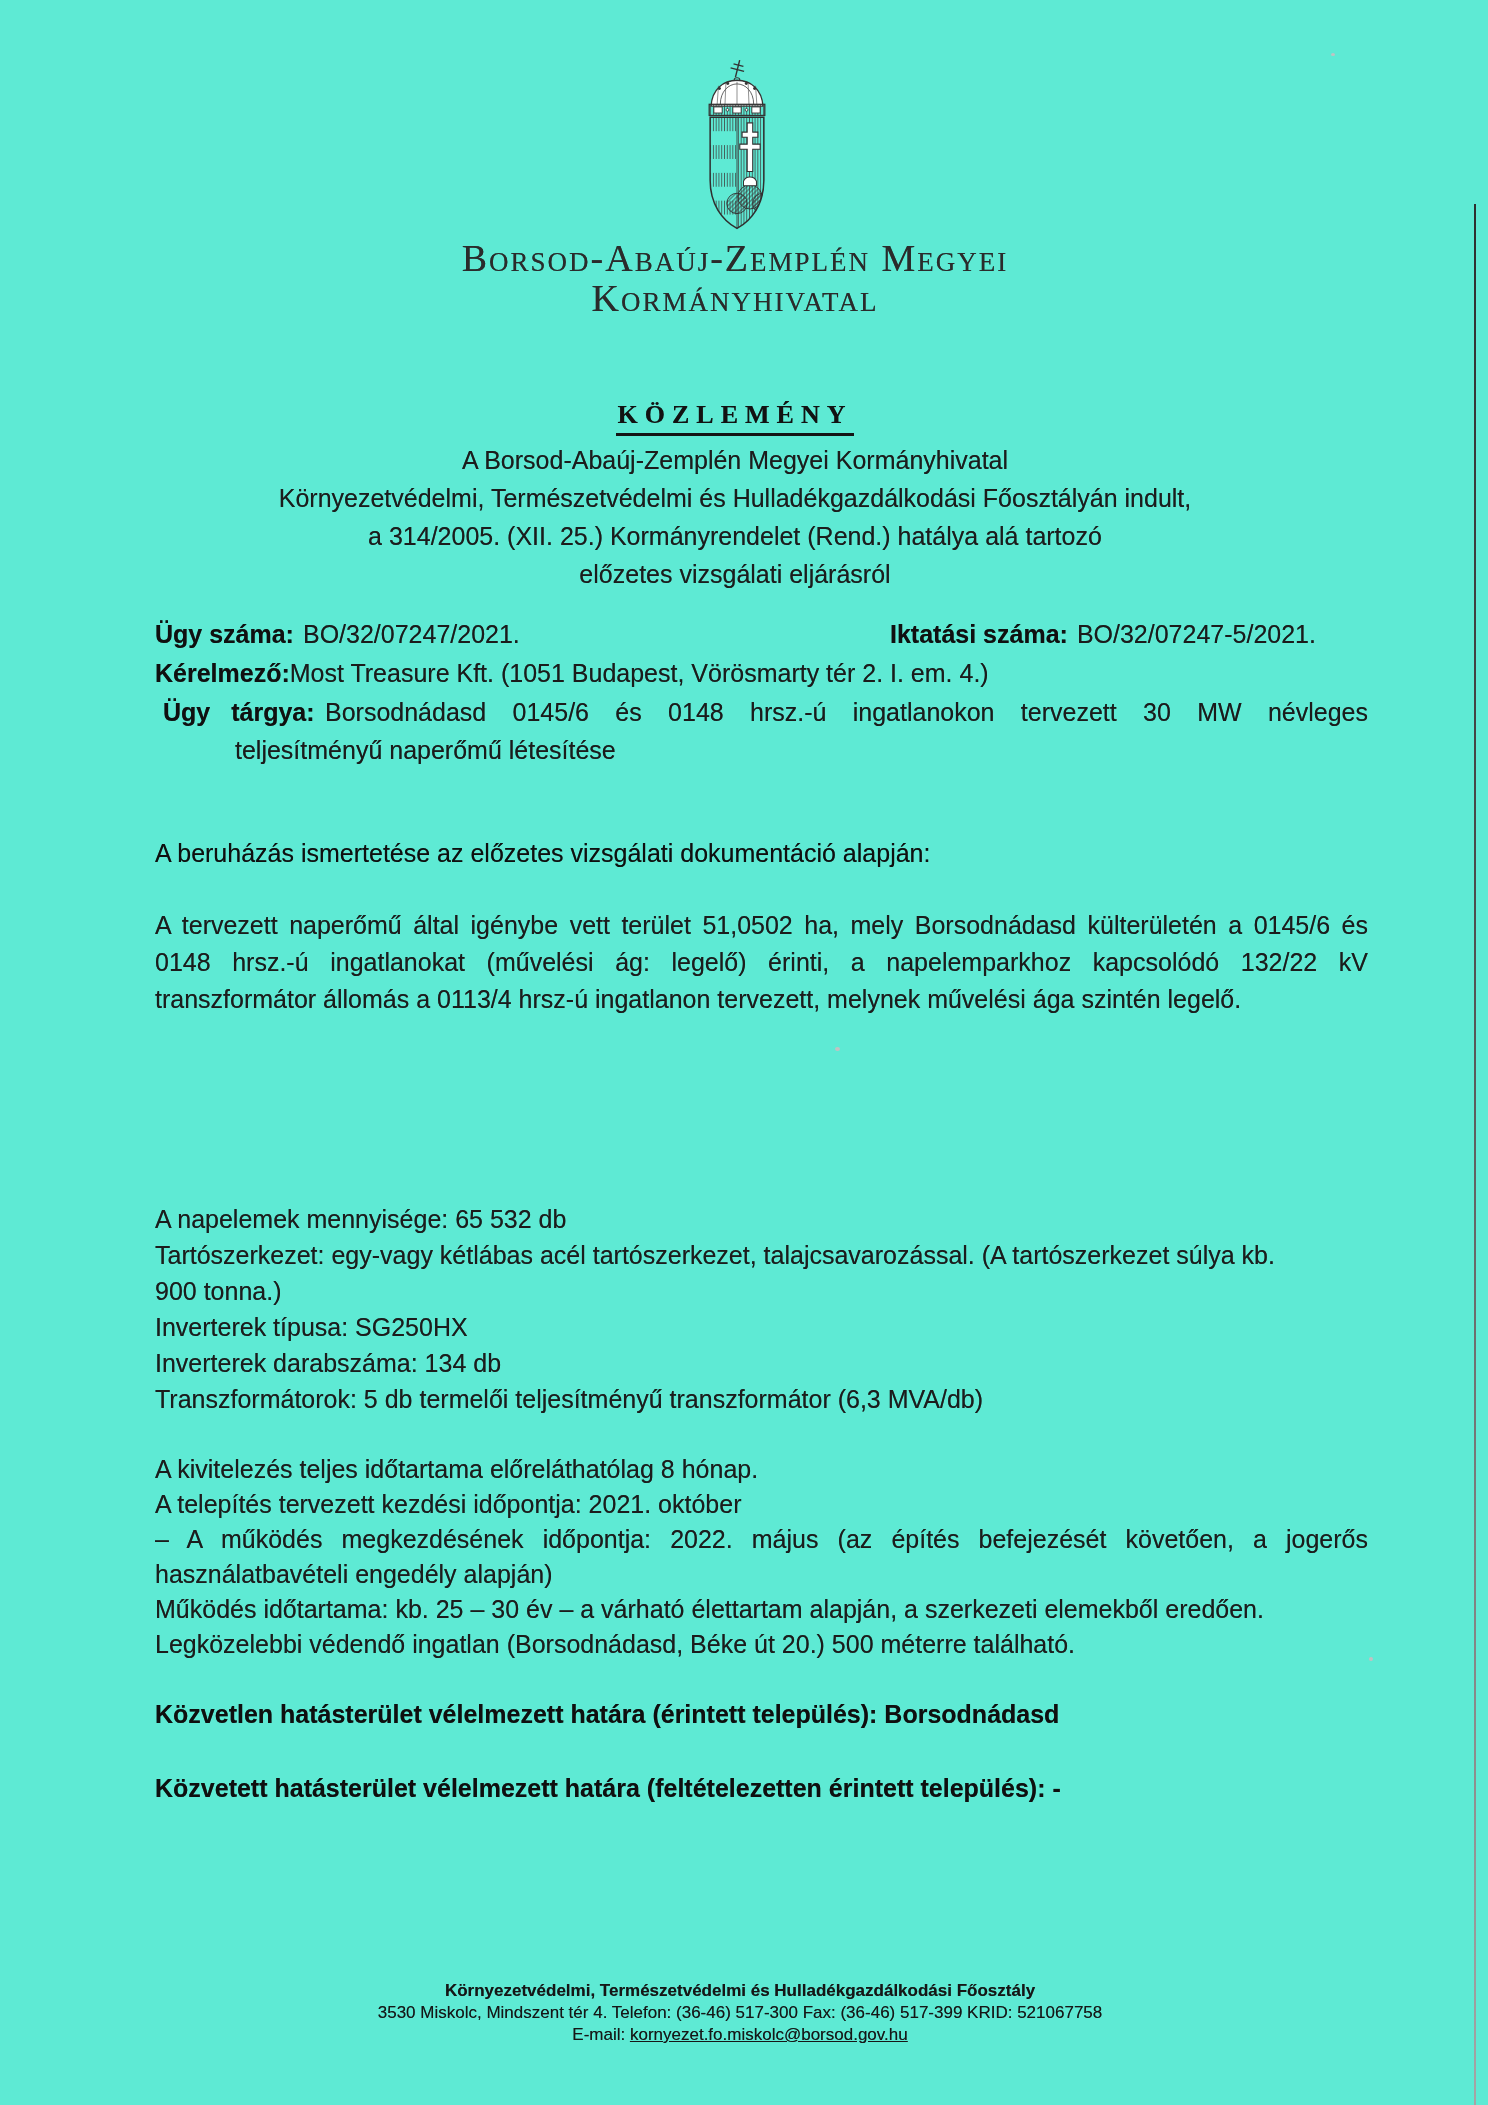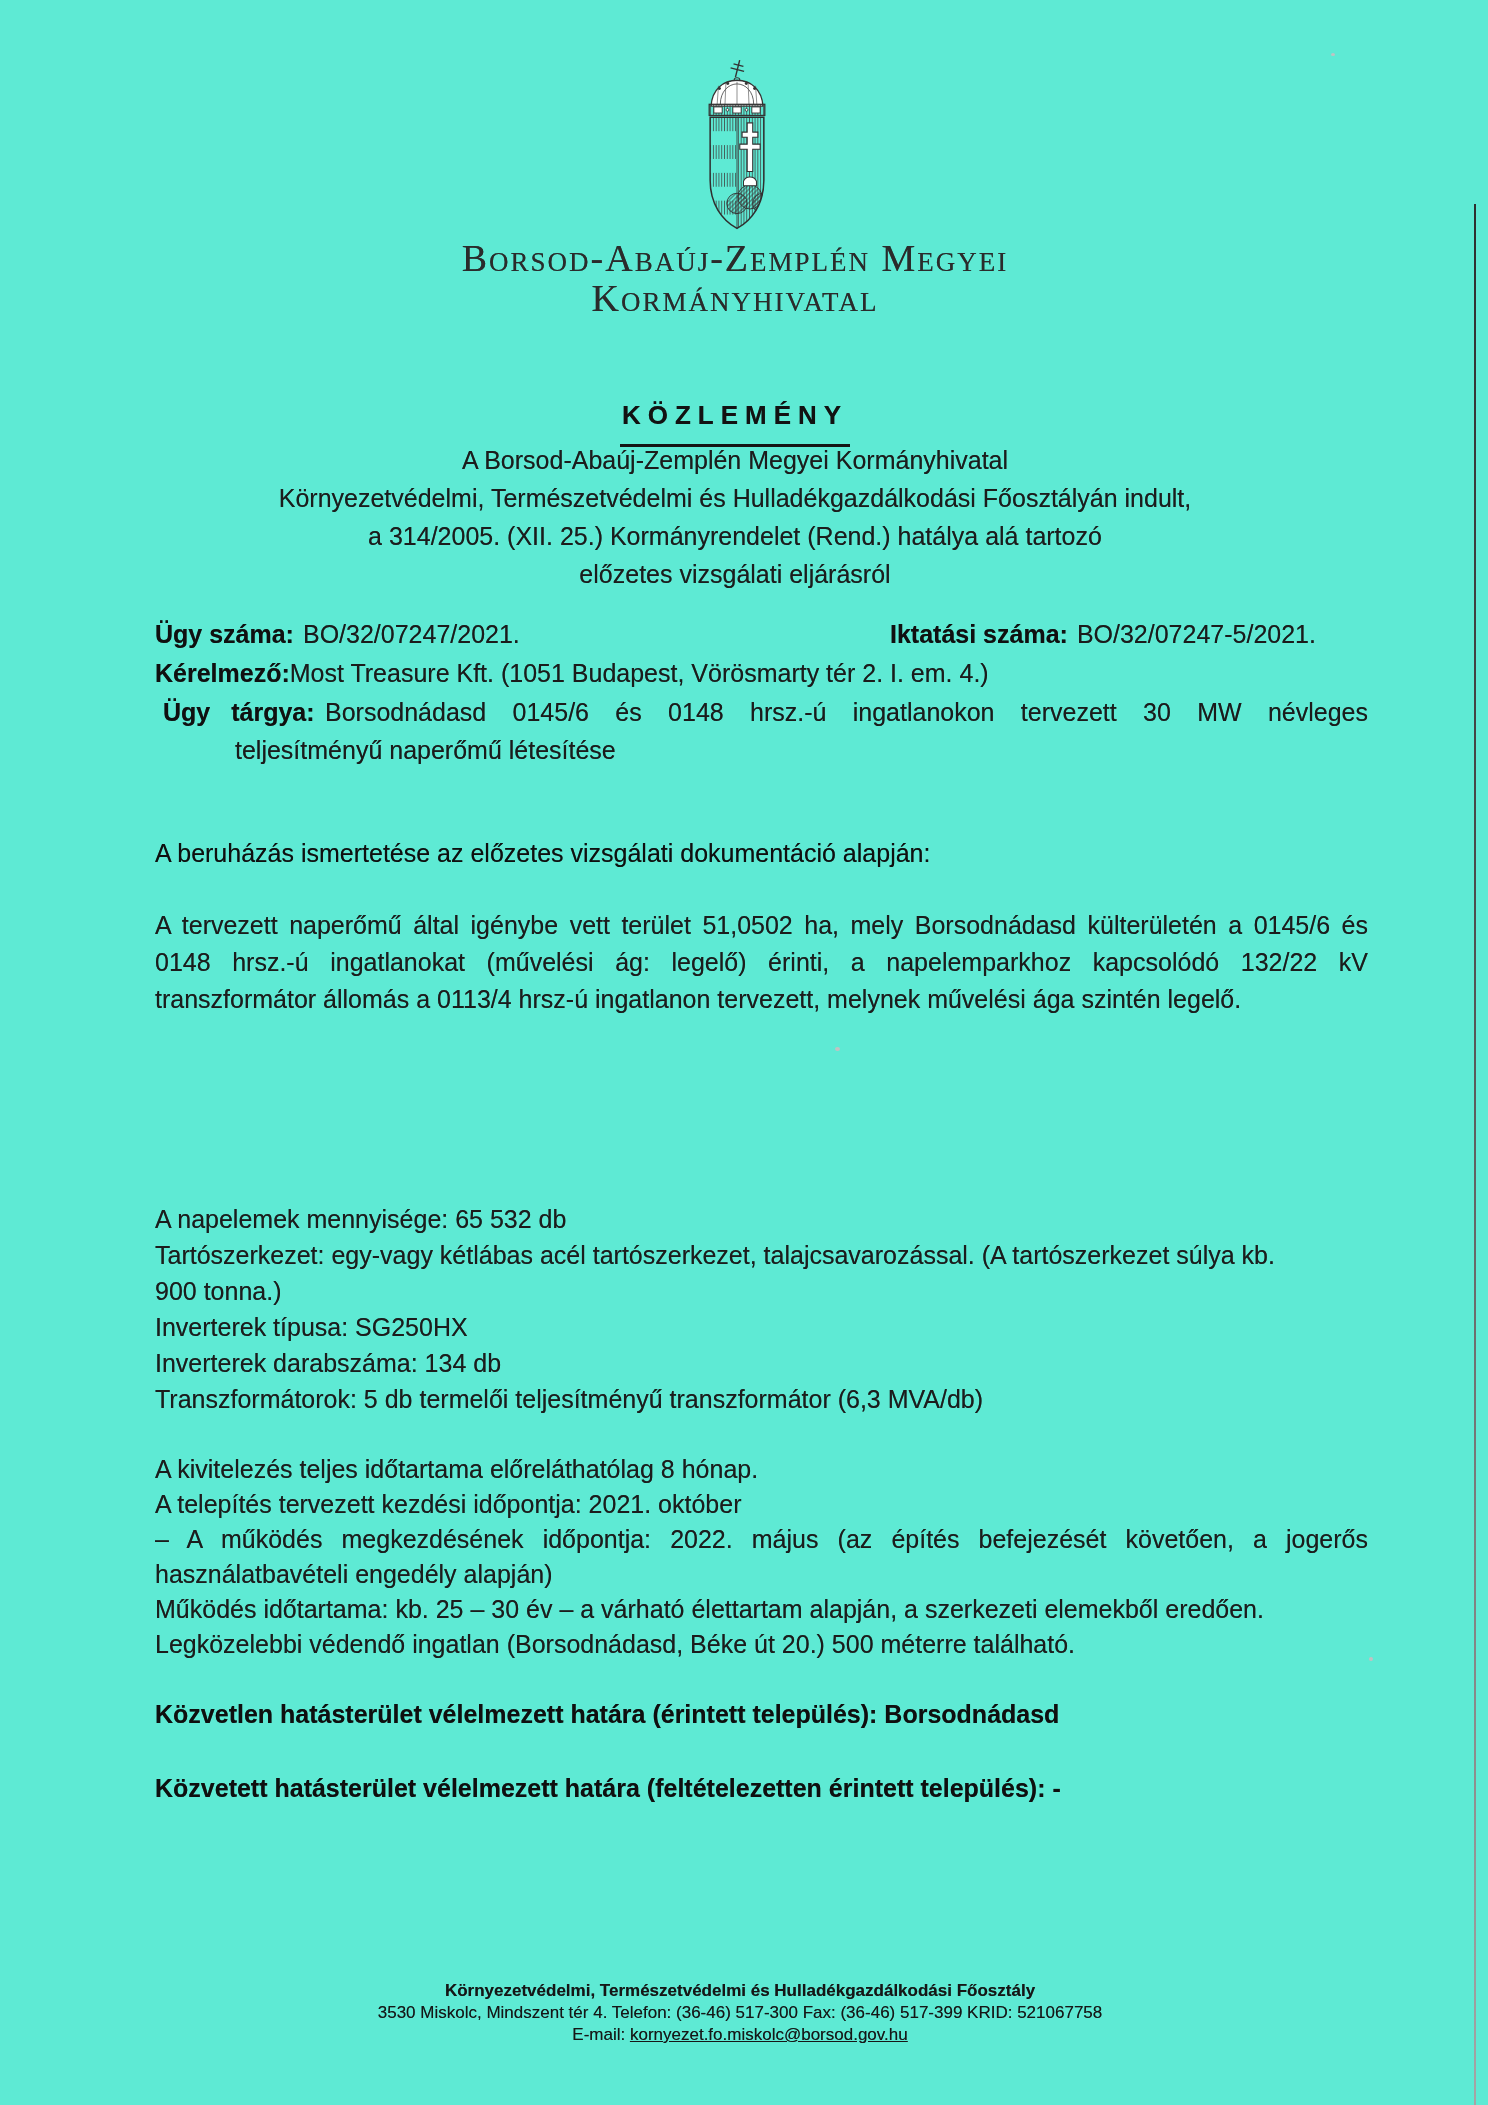--- a/index.html
+++ b/index.html
@@ -12,21 +12,21 @@
   .coa{position:absolute;left:694px;top:58px;width:86px;height:176px;}
   .org-title{
     position:absolute;left:0;top:238px;width:1470px;text-align:center;
     font-family:"Liberation Serif",serif;font-variant-caps:small-caps;
     font-size:38px;line-height:40px;letter-spacing:2px;color:#2b2b2b;
   }
   
   .notice-title-wrap{position:absolute;left:0;top:400px;width:1470px;text-align:center;}
   .notice-title{
     display:inline-block;font-weight:700;font-size:26px;letter-spacing:7px;
-    color:#121212;border-bottom:3px solid #141414;padding:0 2px 13px 2px;
+    color:#121212;border-bottom:3px solid #141414;padding:0 2px 3px 2px;font-family:Liberation Serif, serif;
   }
   .intro{position:absolute;left:0;top:441px;width:1470px;text-align:center;
     font-size:25px;line-height:38px;color:#1c1c1c;}
   
   .case-row{position:absolute;left:155px;width:1213px;font-size:25px;line-height:32px;}
   .lbl{font-weight:700;color:#101010;}
   .sp{margin-right:9px;}
   .reg-group{position:absolute;left:735px;top:0;}
   .subject-lbl{position:absolute;left:8px;top:0;word-spacing:14px;}
   .subject-val{margin-left:170px;}

